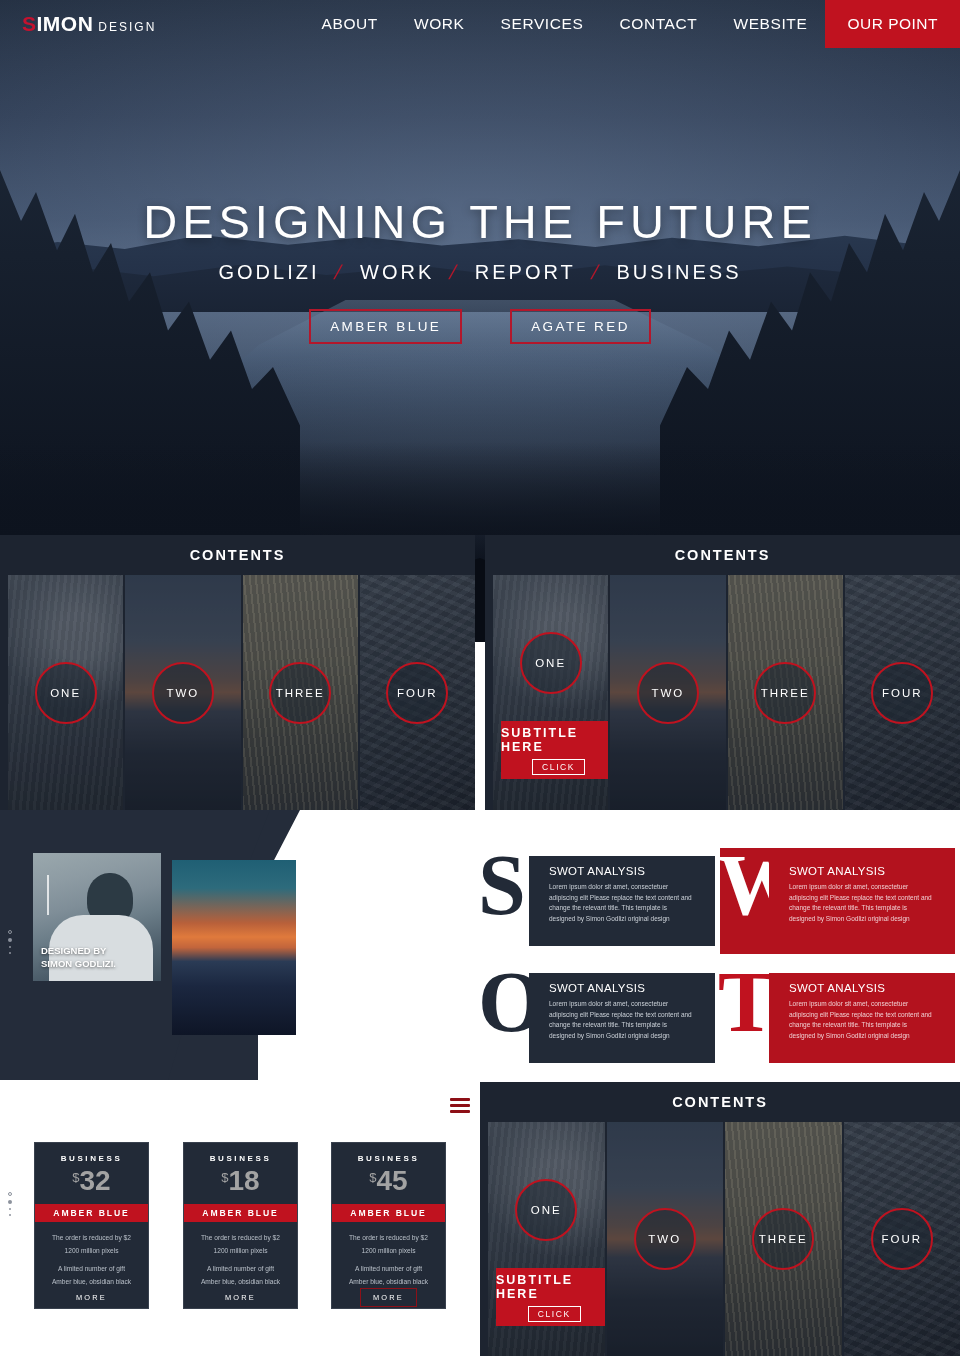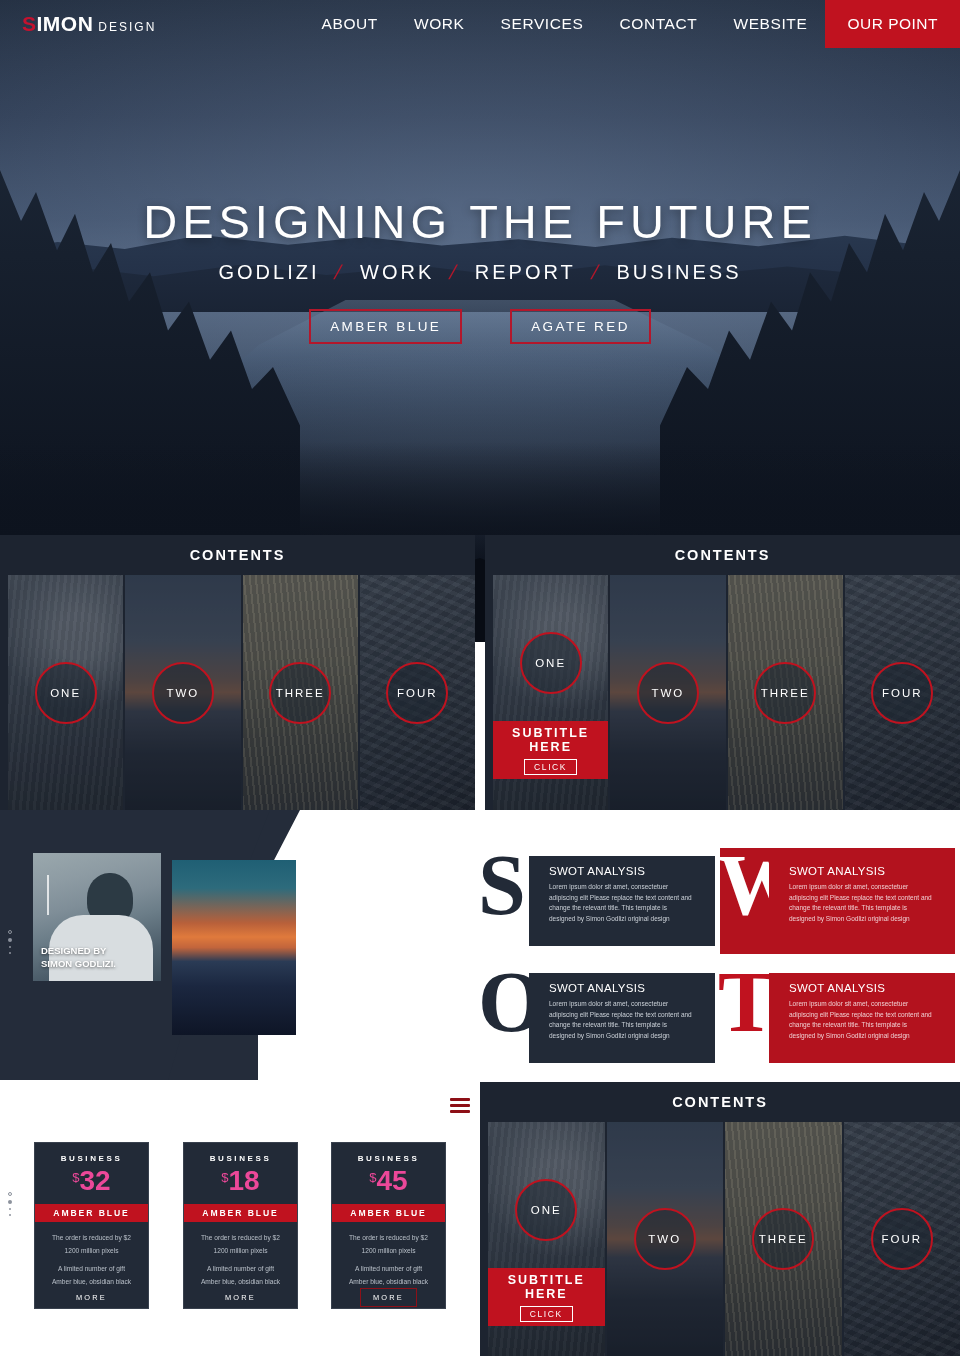--- a/index.html
+++ b/index.html
@@ -99,23 +99,23 @@
   .ph.city { background:
       repeating-linear-gradient(22deg, rgba(255,255,255,.05) 0 4px, rgba(0,0,0,.10) 4px 9px),
       repeating-linear-gradient(-38deg, rgba(255,255,255,.04) 0 5px, rgba(0,0,0,.08) 5px 11px),
       linear-gradient(160deg,#4a535f 0%,#363e49 45%,#252c36 80%,#1b2029 100%); }
   .ph.tint { box-shadow:inset 0 0 0 2000px rgba(28,36,48,.42); }
   .circle { position:absolute; width:62px; height:62px; border-radius:50%;
     border:2.5px solid #c0121f; display:flex; align-items:center; justify-content:center;
     color:#fff; font-size:11.5px; letter-spacing:2px; background:rgba(30,38,50,.55);
     left:50%; top:50%; transform:translate(-50%,-50%); }
   .circle.up { top:88px; }
-  .subtitle-block { position:absolute; left:0; top:146px; width:100%; height:58px;
+  .subtitle-block { position:absolute; left:8px; top:146px; width:100%; height:58px;
     background:#c0121f; display:flex; flex-direction:column; align-items:center;
-    justify-content:center;text-align:center; }
+    justify-content:center; }
   .subtitle-block .st { color:#fff; font-size:12.5px; font-weight:bold; letter-spacing:2px; }
   .subtitle-block .clickbtn { margin-top:5px; border:1.4px solid #fff; color:#fff;
     font-size:8.5px; letter-spacing:1.6px; padding:2px 9px; }
 
   
   .row-mid { position:absolute; top:810px; left:0; width:960px; height:270px; background:#fff; }
   .mid-dark { position:absolute; left:0; top:0; width:300px; height:270px; background:#242c3a;
     clip-path:polygon(0 0, 100% 0, 86% 30%, 86% 100%, 0 100%); }
   .mid-dark2 { position:absolute; left:0; top:0; width:300px; height:270px; background:#242c3a;
     clip-path:polygon(0 0, 90% 0, 62% 78%, 56% 100%, 0 100%); }
@@ -166,21 +166,21 @@
   .swot-box.red p { color:#f0cfd2; }
   .swot-red-bg { position:absolute; left:0; top:0; width:235px; height:106px;
     background:#b3121e; z-index:0; }
 
   
   .row-bottom { position:absolute; top:1080px; left:0; width:960px; height:276px; background:#fff; }
   .price { position:absolute; top:62px; width:115px; height:167px; background:#222a37;
     border:1px solid #39414e; display:flex; flex-direction:column; align-items:center; }
   .price.p1 { left:34px; } .price.p2 { left:183px; } .price.p3 { left:331px; }
   .price .biz { color:#fff; font-size:8px; letter-spacing:2.6px; font-weight:bold; margin-top:11px; }
-  .price .amt { color:#ec4899; font-size:28px; font-weight:bold; margin-top:4px; line-height:1; }
+  .price .amt { color:#a3a3a3; font-size:28px; font-weight:bold; margin-top:4px; line-height:1; }
   .price .amt sup { font-size:13px; font-weight:normal; vertical-align:8px; }
   .price .band { width:100%; background:#c0121f; color:#fff; font-size:8.6px; font-weight:bold;
     letter-spacing:1.9px; text-align:center; padding:4px 0; margin-top:9px; }
   .price .feat { color:#b9c0c9; font-size:6.6px; line-height:1.9; text-align:center;
     margin-top:10px; }
   .price .feat .gap { display:block; height:6px; }
   .price .more { margin-top:auto; margin-bottom:11px; color:#fff; font-size:7.4px;
     letter-spacing:2.2px; padding:4px 12px; border:1px solid transparent; }
   .price.p3 .more { border-color:#8d1018; }
 

